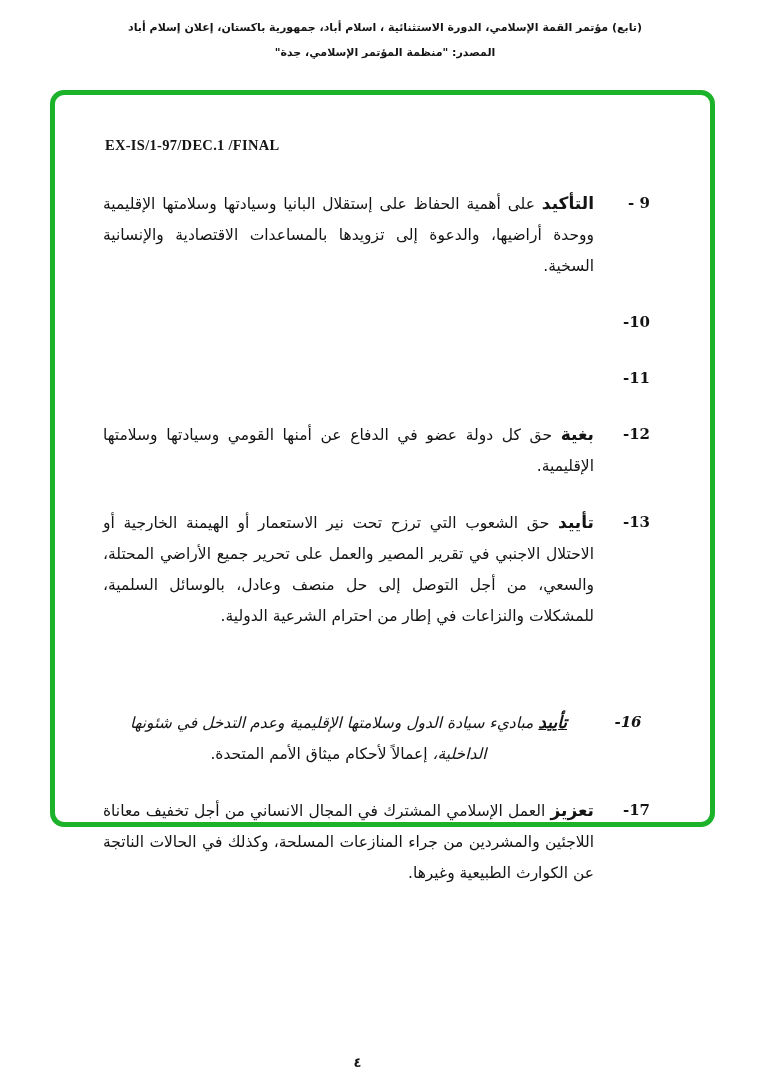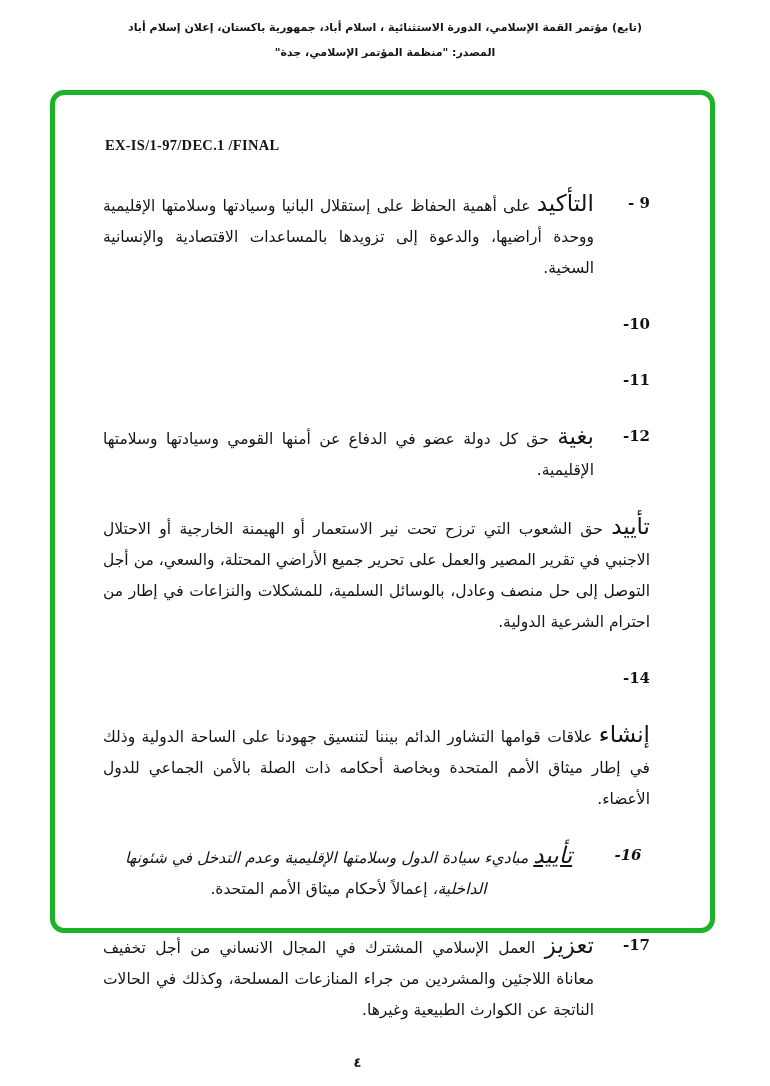--- a/index.html
+++ b/index.html
@@ -7,21 +7,21 @@
   body {
     width:770px; height:1086px; position:relative; overflow:hidden;
     font-family:"DejaVu Sans", sans-serif; color:#141414;
   }
   
   .doc-header { position:absolute; top:20px; left:60px; right:60px; text-align:center; direction:rtl; }
   .hdr1 { font-size:11px; font-weight:bold; line-height:1.45; }
   .hdr2 { font-size:11px; font-weight:bold; margin-top:10px; }
   
   .frame {
-    position:absolute; left:50px; top:90px; width:665px; height:843px;
+    position:absolute; left:50px; top:90px; width:665px; height:737px;
     border:5px solid var(--accent, #1cb32a); border-radius:14px;
     padding:42px 60px 0 48px;
   }
   
   .doc-ref {
     direction:ltr; text-align:left;
     font-family:"Liberation Serif", serif; font-weight:bold;
     font-size:14.5px; letter-spacing:.3px;
     margin:0 0 34px 2px;
   }
@@ -30,21 +30,21 @@
   .item {
     display:flex; direction:rtl; gap:12px;
     margin-bottom:25px;
     font-size:15.5px; line-height:31px;
   }
   .marker {
     flex:0 0 44px; text-align:right; font-weight:bold;
     font-family:"DejaVu Serif", serif; font-size:15px;
   }
   .item-text { flex:1; text-align:justify; }
-  .headword { font-weight:normal; font-size:23px; }
+  .headword { font-weight:bold; font-size:17px; }
   
   .item-italic .marker, .item-italic .item-text { font-style:italic;text-align:center; }
   .item-italic .headword { text-decoration:underline; }
   .item-italic .text2 { font-style:normal; }
   
   .page-number {
     position:absolute; left:0; right:55px; bottom:16px; text-align:center;
     font-weight:bold; font-size:13px;
   }
 </style>
@@ -79,35 +79,31 @@
 
     <div class="item">
       <span class="marker">12-</span>
       <div class="item-text">
         <span class="headword">بغية</span>
         <span>حق كل دولة عضو في الدفاع عن أمنها القومي وسيادتها وسلامتها الإقليمية.</span>
       </div>
     </div>
 
     <div class="item">
+      <span class="marker">13-</span>
       <div class="item-text">
         <span class="headword">تأييد</span>
         <span>حق الشعوب التي ترزح تحت نير الاستعمار أو الهيمنة الخارجية أو الاحتلال الاجنبي في تقرير المصير والعمل على تحرير جميع الأراضي المحتلة، والسعي، من أجل التوصل إلى حل منصف وعادل، بالوسائل السلمية، للمشكلات والنزاعات في إطار من احترام الشرعية الدولية.</span>
       </div>
     </div>
 
     <div class="item">
-      <span class="marker">14-</span>
     </div>
 
     <div class="item">
-      <div class="item-text">
-        <span class="headword">إنشاء</span>
-        <span>علاقات قوامها التشاور الدائم بيننا لتنسيق جهودنا على الساحة الدولية وذلك في إطار ميثاق الأمم المتحدة وبخاصة أحكامه ذات الصلة بالأمن الجماعي للدول الأعضاء.</span>
-      </div>
     </div>
 
     <div class="item item-italic">
       <span class="marker">16-</span>
       <div class="item-text">
         <span class="headword">تأييد</span>
         <span>مباديء سيادة الدول وسلامتها الإقليمية وعدم التدخل في شئونها الداخلية،</span>
         <span class="text2">إعمالاً لأحكام ميثاق الأمم المتحدة.</span>
       </div>
     </div>

